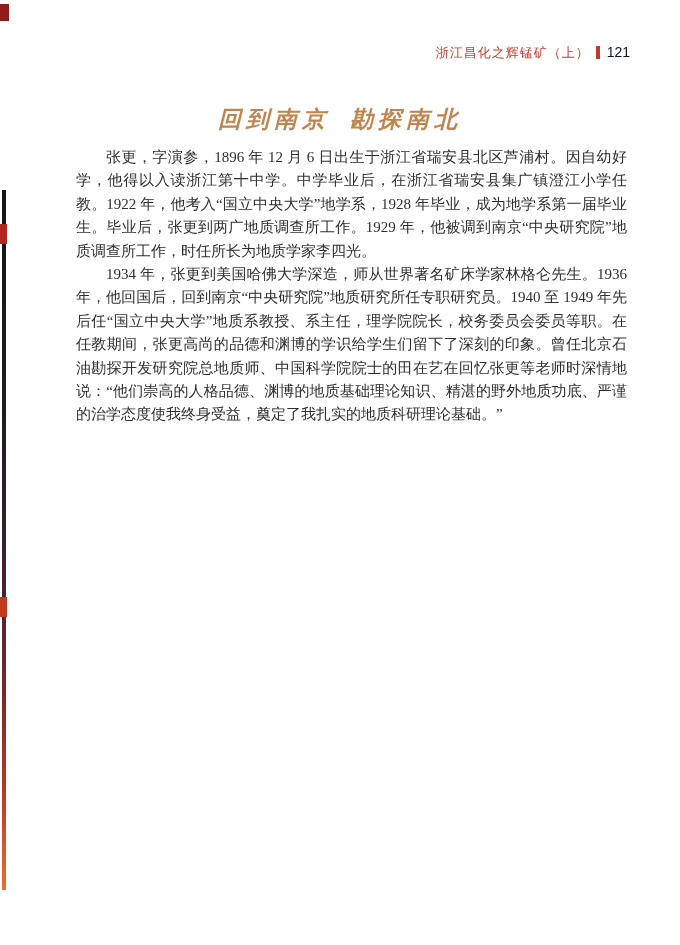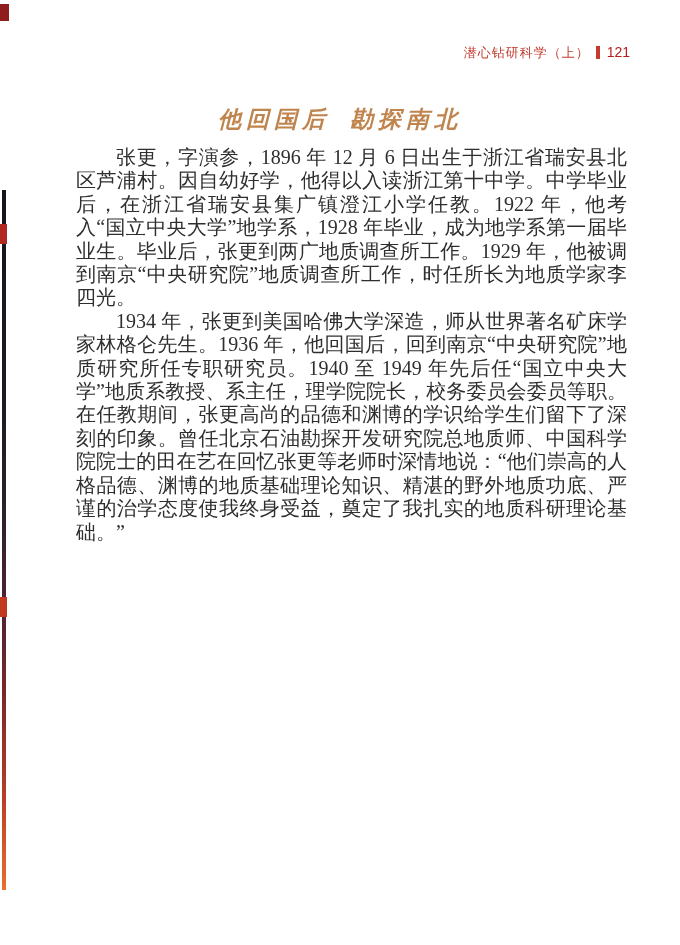--- a/index.html
+++ b/index.html
@@ -68,21 +68,21 @@
   }
   .header .divider-bar {
     display: inline-block;
     width: 4px;
     height: 13px;
     background: #c23b2e;
     margin: 0 7px 0 6px;
     vertical-align: -2px;
   }
   .header .page-num {
-    color: #b91c1c;
+    color: #0f172a;
     font-size: 14px;
     letter-spacing: 0;
     font-family: "Liberation Sans", sans-serif;
   }
   .chapter-title {
     position: absolute;
     top: 104px;
     left: 0;
     width: 100%;
     text-align: center;
@@ -93,21 +93,21 @@
     color: #c0854e;
   }
   .chapter-title .t-part + .t-part {
     margin-left: 20px;
   }
   .body-text {
     position: absolute;
     top: 146px;
     left: 76px;
     width: 551px;
-    font-size: 20px;
+    font-size: 15px;
     line-height: 23.4px;
     color: #2e2e2e;
     text-align: justify;
   }
   .body-text p {
     margin: 0;
     padding: 0;
     text-indent: 2em;
   }
 </style>
@@ -115,25 +115,25 @@
 <body>
 
 <div class="page">
 
   <div class="edge-strip"></div>
   <div class="corner-tab"></div>
   <div class="edge-tab-1"></div>
   <div class="edge-tab-2"></div>
 
   <div class="header">
-    <span>潜心钻研科学（上）</span><span class="divider-bar"></span><span class="page-num">121</span>
+    <span>浙江昌化之辉锰矿（上）</span><span class="divider-bar"></span><span class="page-num">121</span>
   </div>
 
   <div class="chapter-title">
-    <span class="t-part">他回国后</span><span class="t-part">勘探南北</span>
+    <span class="t-part">回到南京</span><span class="t-part">勘探南北</span>
   </div>
 
   <div class="body-text">
     <p>张更，字演参，1896 年 12 月 6 日出生于浙江省瑞安县北区芦浦村。因自幼好学，他得以入读浙江第十中学。中学毕业后，在浙江省瑞安县集广镇澄江小学任教。1922 年，他考入“国立中央大学”地学系，1928 年毕业，成为地学系第一届毕业生。毕业后，张更到两广地质调查所工作。1929 年，他被调到南京“中央研究院”地质调查所工作，时任所长为地质学家李四光。</p>
     <p>1934 年，张更到美国哈佛大学深造，师从世界著名矿床学家林格仑先生。1936 年，他回国后，回到南京“中央研究院”地质研究所任专职研究员。1940 至 1949 年先后任“国立中央大学”地质系教授、系主任，理学院院长，校务委员会委员等职。在任教期间，张更高尚的品德和渊博的学识给学生们留下了深刻的印象。曾任北京石油勘探开发研究院总地质师、中国科学院院士的田在艺在回忆张更等老师时深情地说：“他们崇高的人格品德、渊博的地质基础理论知识、精湛的野外地质功底、严谨的治学态度使我终身受益，奠定了我扎实的地质科研理论基础。”</p>
   </div>
 
 </div>
 
 </body></html>

